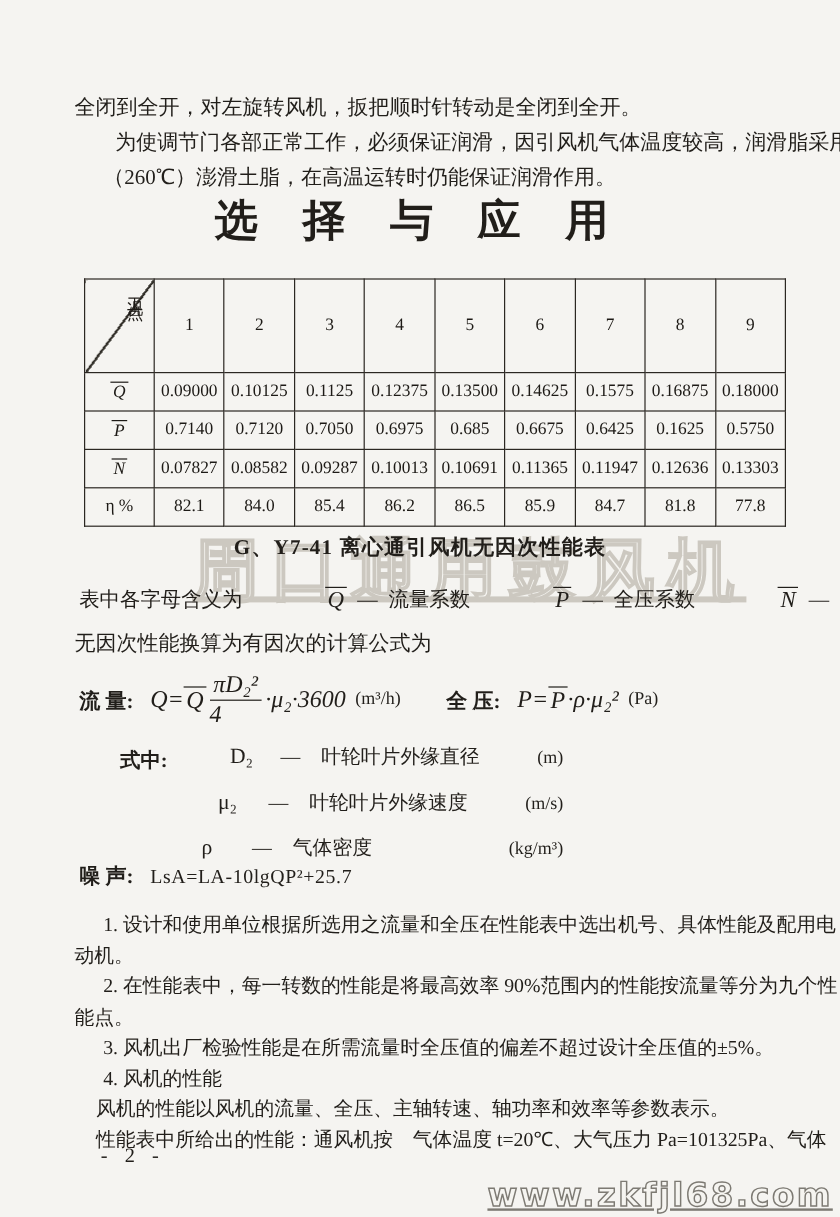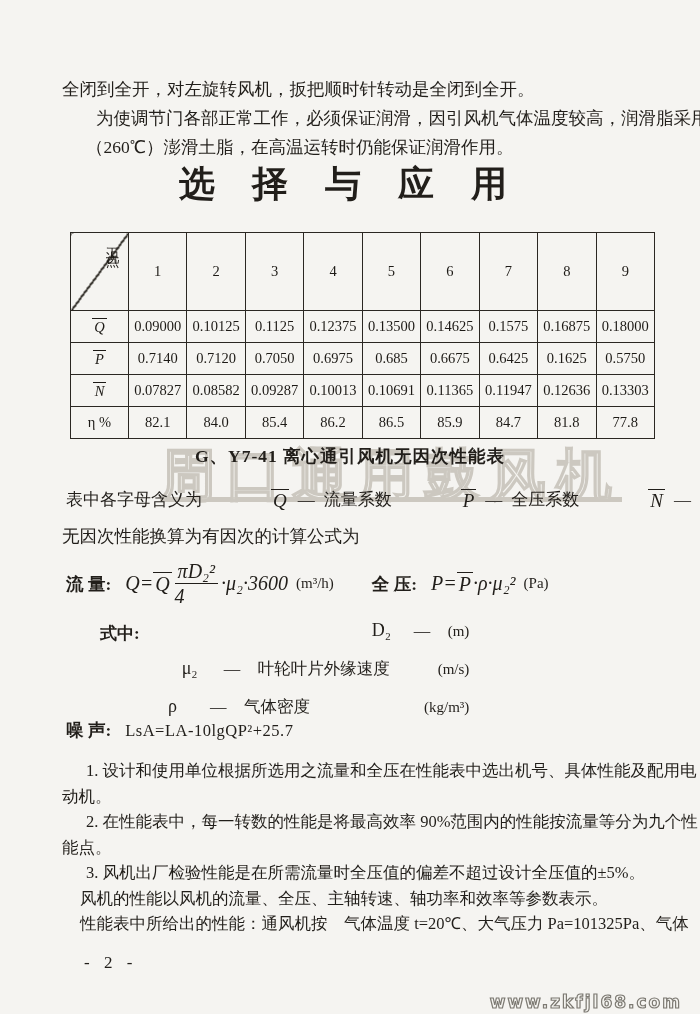--- a/index.html
+++ b/index.html
@@ -10,22 +10,22 @@
     color:#211e1a;
     position:relative;
     overflow:hidden;
   }
   .page{position:absolute;inset:0;}
   
   .wm{position:absolute;z-index:0;color:rgba(245,244,241,0.2);
       -webkit-text-stroke:1.4px #ccc8c0;font-weight:bold;white-space:nowrap;}
   .wm-center1{top:438px;left:160px;font-size:56px;letter-spacing:10px;text-decoration:underline;}
   .wm-center2{top:498px;left:185px;font-size:56px;letter-spacing:16px;font-family:"DejaVu Sans",sans-serif;}
-  .wm-br{bottom:2px;right:18px;font-size:17px;letter-spacing:2px;
-         font-family:"DejaVu Sans",sans-serif;-webkit-text-stroke:1.2px #7d7a73;}
+  .wm-br{bottom:2px;right:6px;font-size:27px;letter-spacing:2px;
+         font-family:"DejaVu Sans",sans-serif;text-decoration:underline;-webkit-text-stroke:1.2px #7d7a73;}
   
   .content{position:absolute;inset:0;z-index:1;}
   .para{position:absolute;font-size:17.5px;line-height:1.35;white-space:nowrap;}
   .p1{top:78px;left:62px;}
   .p2{top:107px;left:96px;}
   .p3{top:136px;left:62px;margin-left:24px;}
   .title{position:absolute;top:160px;left:0;width:700px;text-align:center;
          font-size:36px;font-weight:bold;letter-spacing:14px;}
   
   table.perf{position:absolute;top:232px;left:70px;width:585px;
@@ -218,20 +218,21 @@
       <span class="ovl" style="font-size:20px;">P</span>
       <span class="f-var">·ρ·μ₂²</span>
       <span class="f-unit">(Pa)</span>
     </div>
 
     <div class="where-intro">式中:</div>
     <div class="where-list">
       <div class="where-row">
         <span class="sym">D₂</span>
         <span class="dash">—</span>
+        <span class="desc">叶轮叶片外缘直径</span>
         <span class="unit">(m)</span>
       </div>
       <div class="where-row">
         <span class="sym">μ₂</span>
         <span class="dash">—</span>
         <span class="desc">叶轮叶片外缘速度</span>
         <span class="unit">(m/s)</span>
       </div>
       <div class="where-row">
         <span class="sym">ρ</span>
@@ -245,20 +246,21 @@
       <span class="f-label">噪 声:</span>
       <span class="expr">LsA=LA-10lgQP²+25.7</span>
     </div>
 
     <div class="notes">
       <div class="note-line ind">1. 设计和使用单位根据所选用之流量和全压在性能表中选出机号、具体性能及配用电</div>
       <div class="note-line">动机。</div>
       <div class="note-line ind">2. 在性能表中，每一转数的性能是将最高效率 90%范围内的性能按流量等分为九个性</div>
       <div class="note-line">能点。</div>
       <div class="note-line ind">3. 风机出厂检验性能是在所需流量时全压值的偏差不超过设计全压值的±5%。</div>
+      <div class="note-line ind">4. 风机的性能</div>
       <div class="note-line ind-sm">风机的性能以风机的流量、全压、主轴转速、轴功率和效率等参数表示。</div>
       <div class="note-line ind-sm">性能表中所给出的性能：通风机按　气体温度 t=20℃、大气压力 Pa=101325Pa、气体</div>
     </div>
 
     <div class="pagenum">- 2 -</div>
 
   </div>
 </div>
 
 </body></html>

